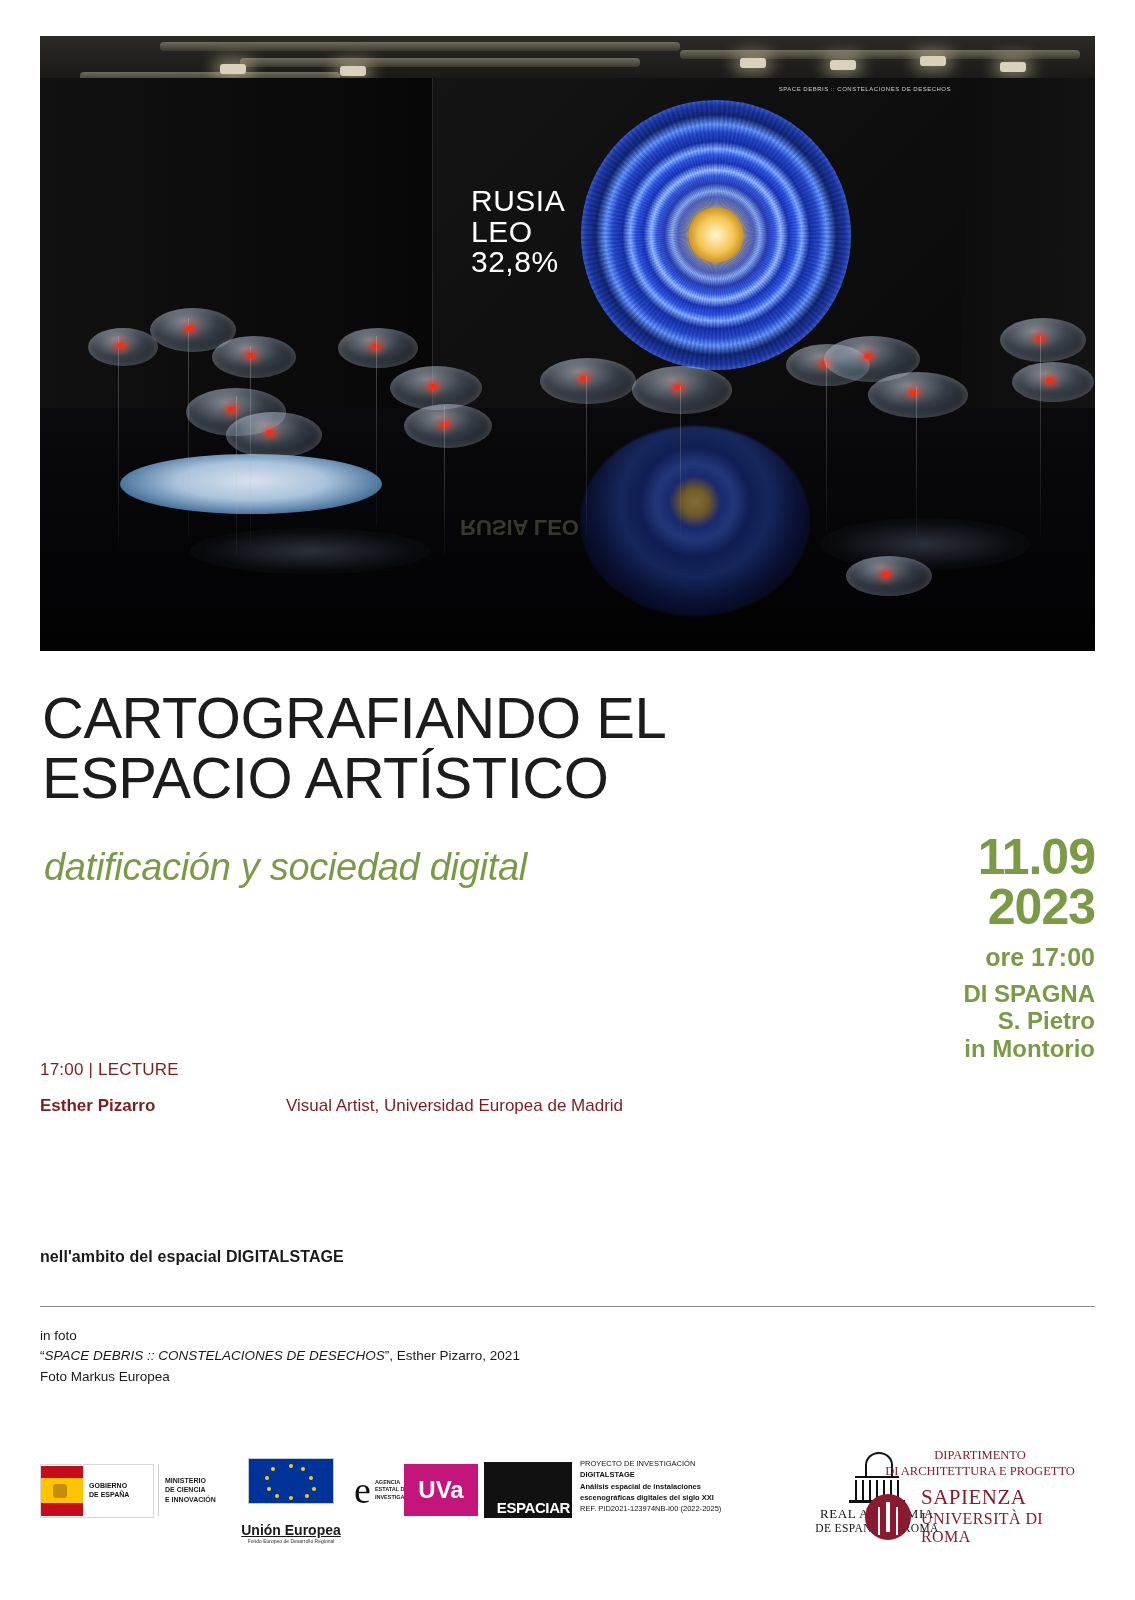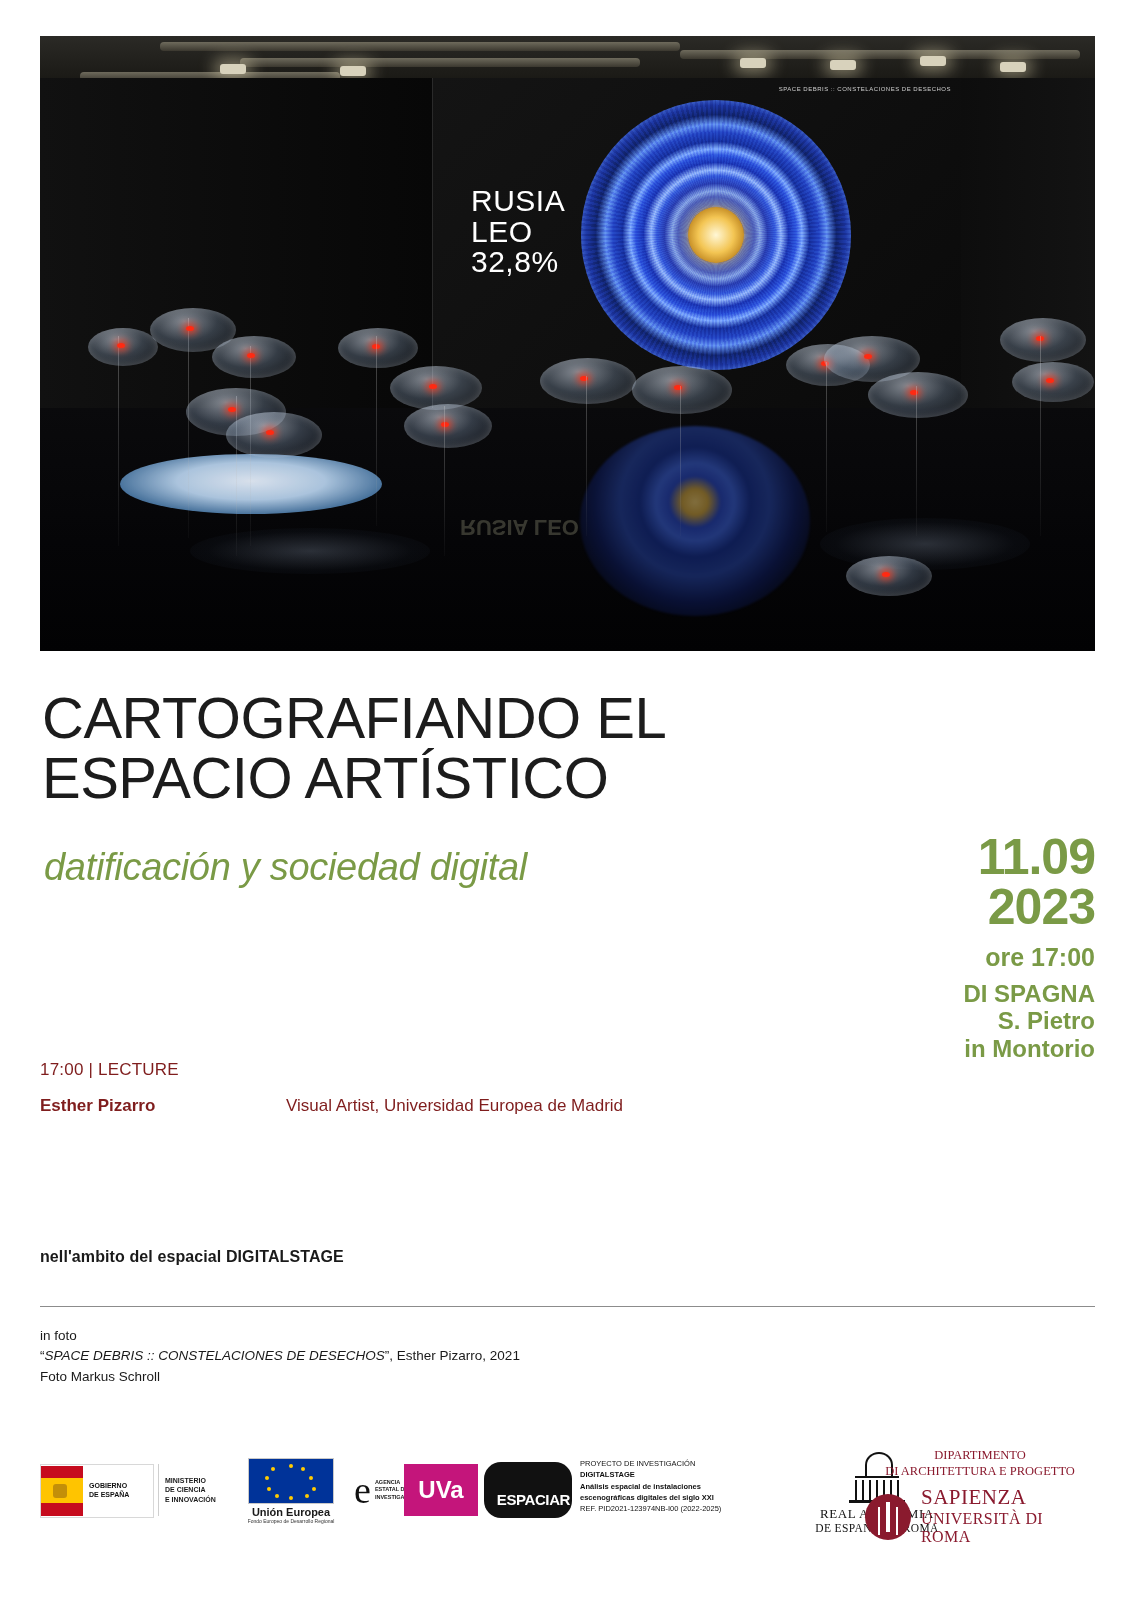--- a/index.html
+++ b/index.html
@@ -364,21 +364,21 @@
     position: relative;
     border: 1px solid #c9c9c9;
   }
   .eu-star {
     position: absolute;
     width: 4px; height: 4px;
     background: #ffcc00;
     border-radius: 50%;
   }
   .logo-eu .eu-t1 {
-    font-size: 11px; font-weight: bold; margin-top: 2px;
+    font-size: 14px; font-weight: bold; margin-top: 18px; text-decoration: underline;
   }
   .logo-eu .eu-t2 {
     font-size: 5px; color: #333;
   }
   .logo-aei {
     position: absolute;
     left: 314px; top: 18px;
     width: 74px; height: 56px;
     display: flex;
     align-items: center;
@@ -412,23 +412,22 @@
     left: 444px; top: 18px;
     width: 88px; height: 56px;
     background: #111;
     color: #fff;
     display: flex;
     align-items: flex-end;
     justify-content: flex-end;
     font-size: 15px;
     font-weight: bold;
     letter-spacing: -0.4px;
-    padding: 0 2px 10px 0;
+    padding: 0 2px 2px 0;
     box-sizing: border-box;
-    border-radius: 17px;
   }
   .proj-txt {
     position: absolute;
     left: 540px; top: 14px;
     width: 200px;
     font-size: 7.5px;
     line-height: 1.5;
     color: #111;
   }
   .proj-txt .b { font-weight: bold; }
@@ -632,21 +631,21 @@
     </div>
   </div>
 
   <div class="seminar">nell'ambito del espacial DIGITALSTAGE</div>
 
   <div class="divider"></div>
 
   <div class="credits">
     <div>in foto</div>
     <div><span>“</span><span class="it">SPACE DEBRIS :: CONSTELACIONES DE DESECHOS</span><span>”, Esther Pizarro, 2021</span></div>
-    <div>Foto Markus Schroll</div>
+    <div>Foto Markus Europea</div>
   </div>
 
   <div class="logos">
 
     <div class="logo-gob">
       <div class="flag"></div>
       <div class="txt">
         <div>GOBIERNO</div>
         <div>DE ESPAÑA</div>
       </div>

